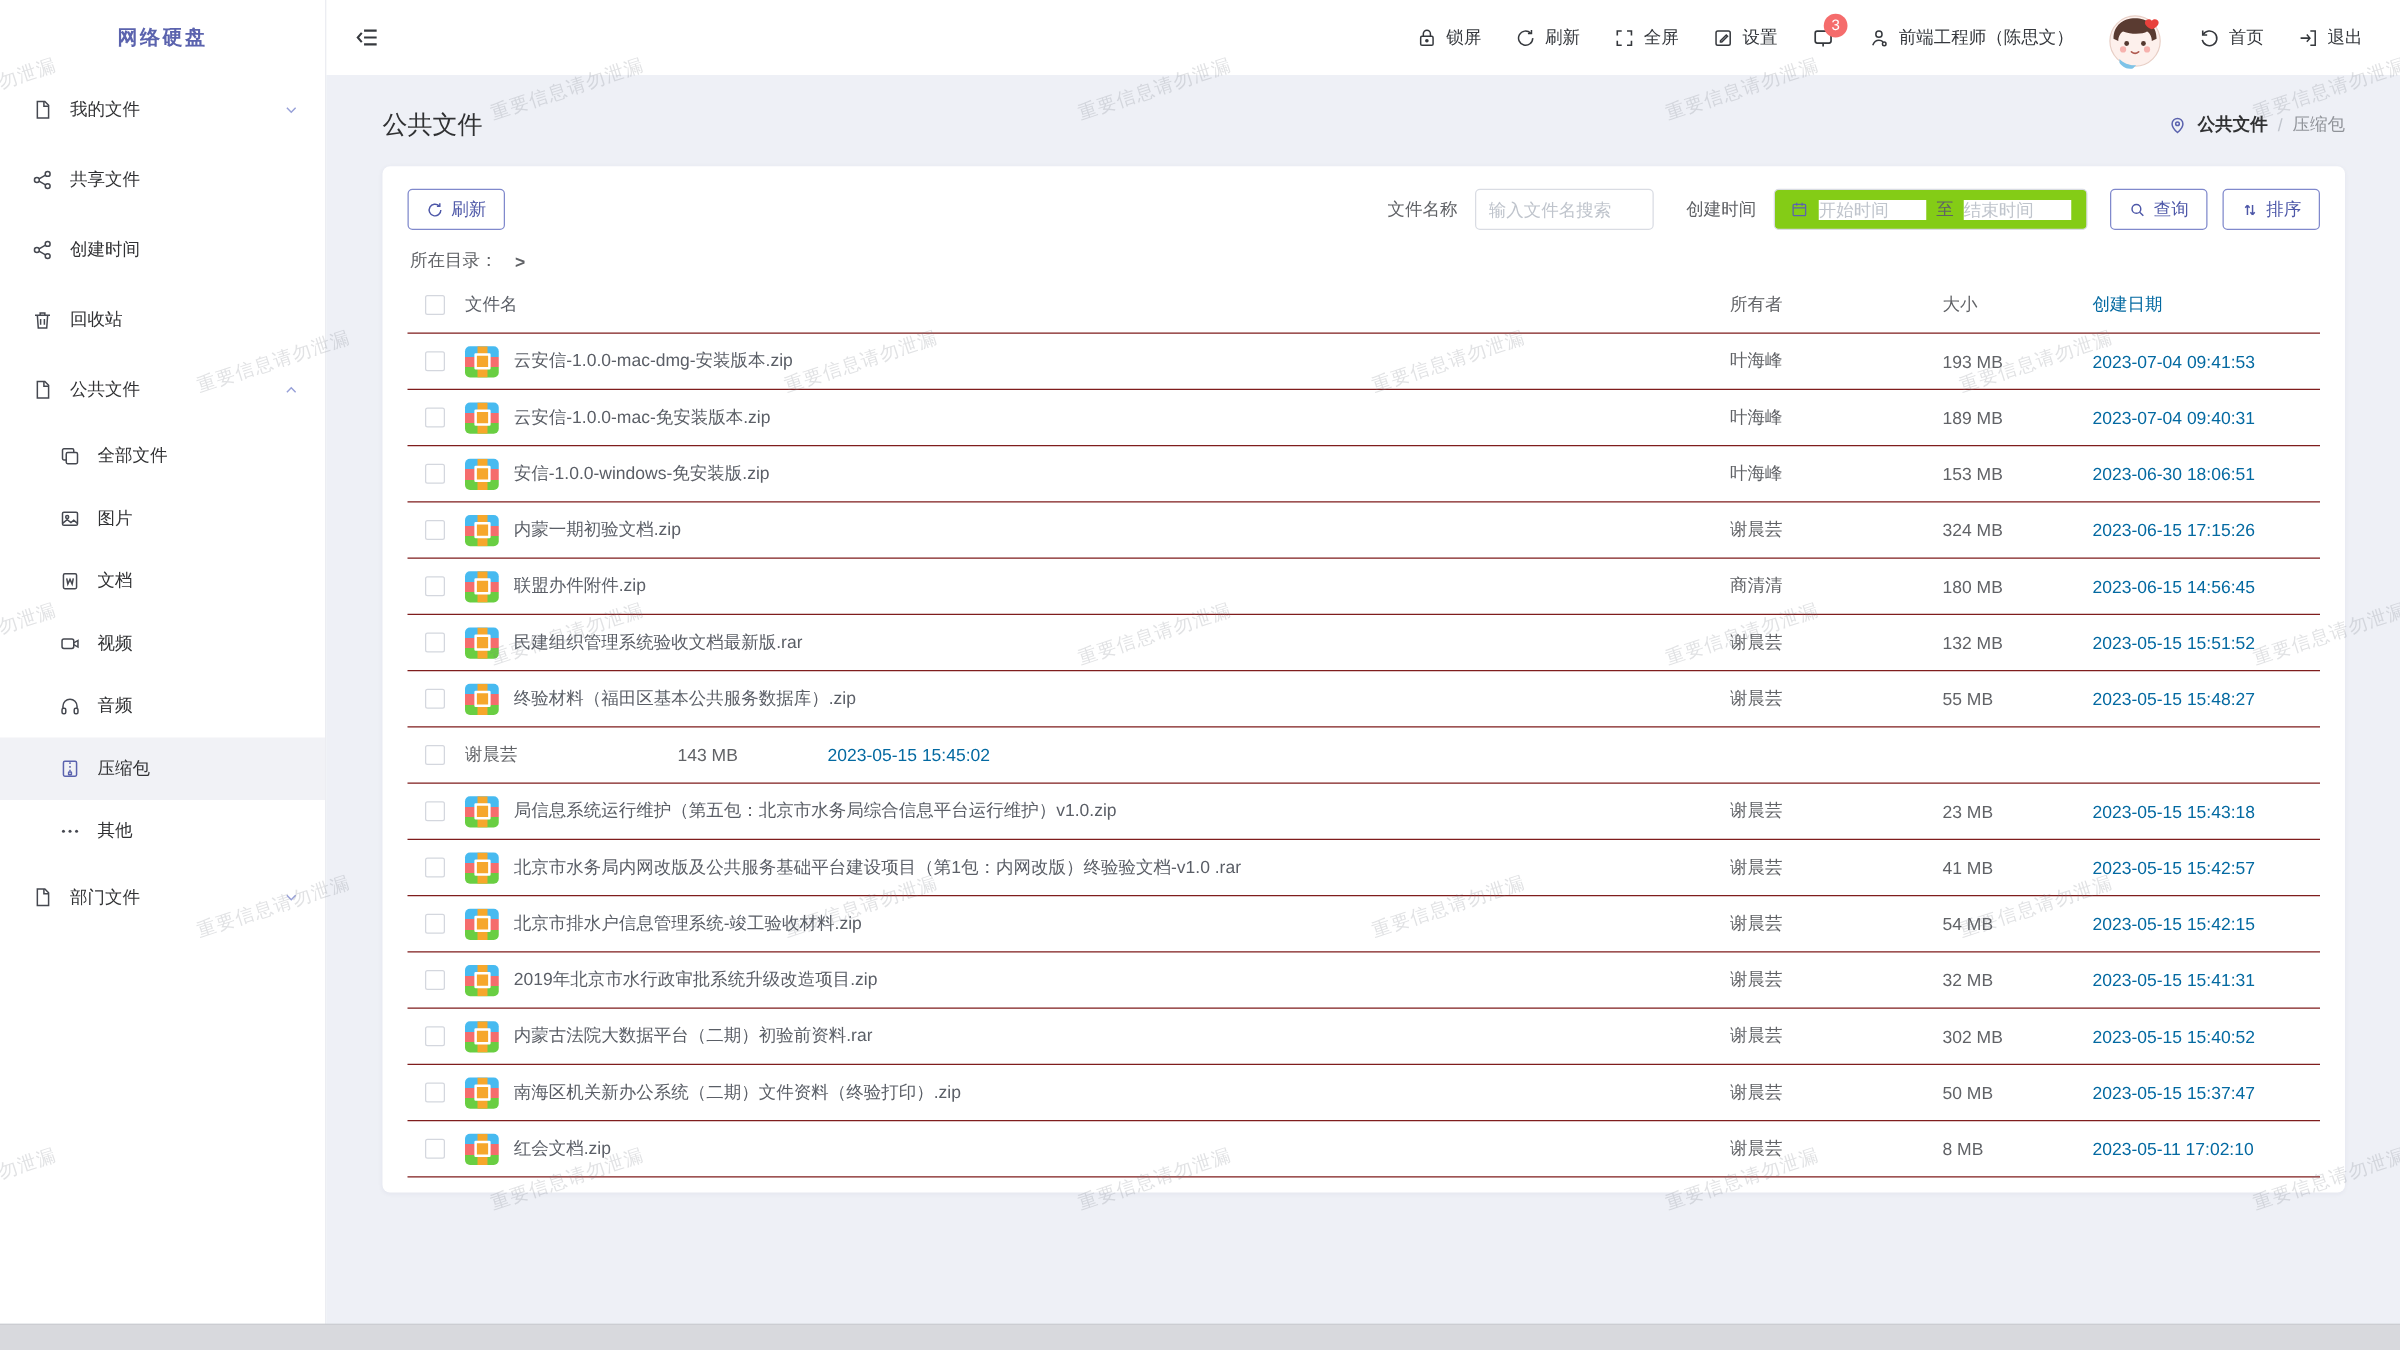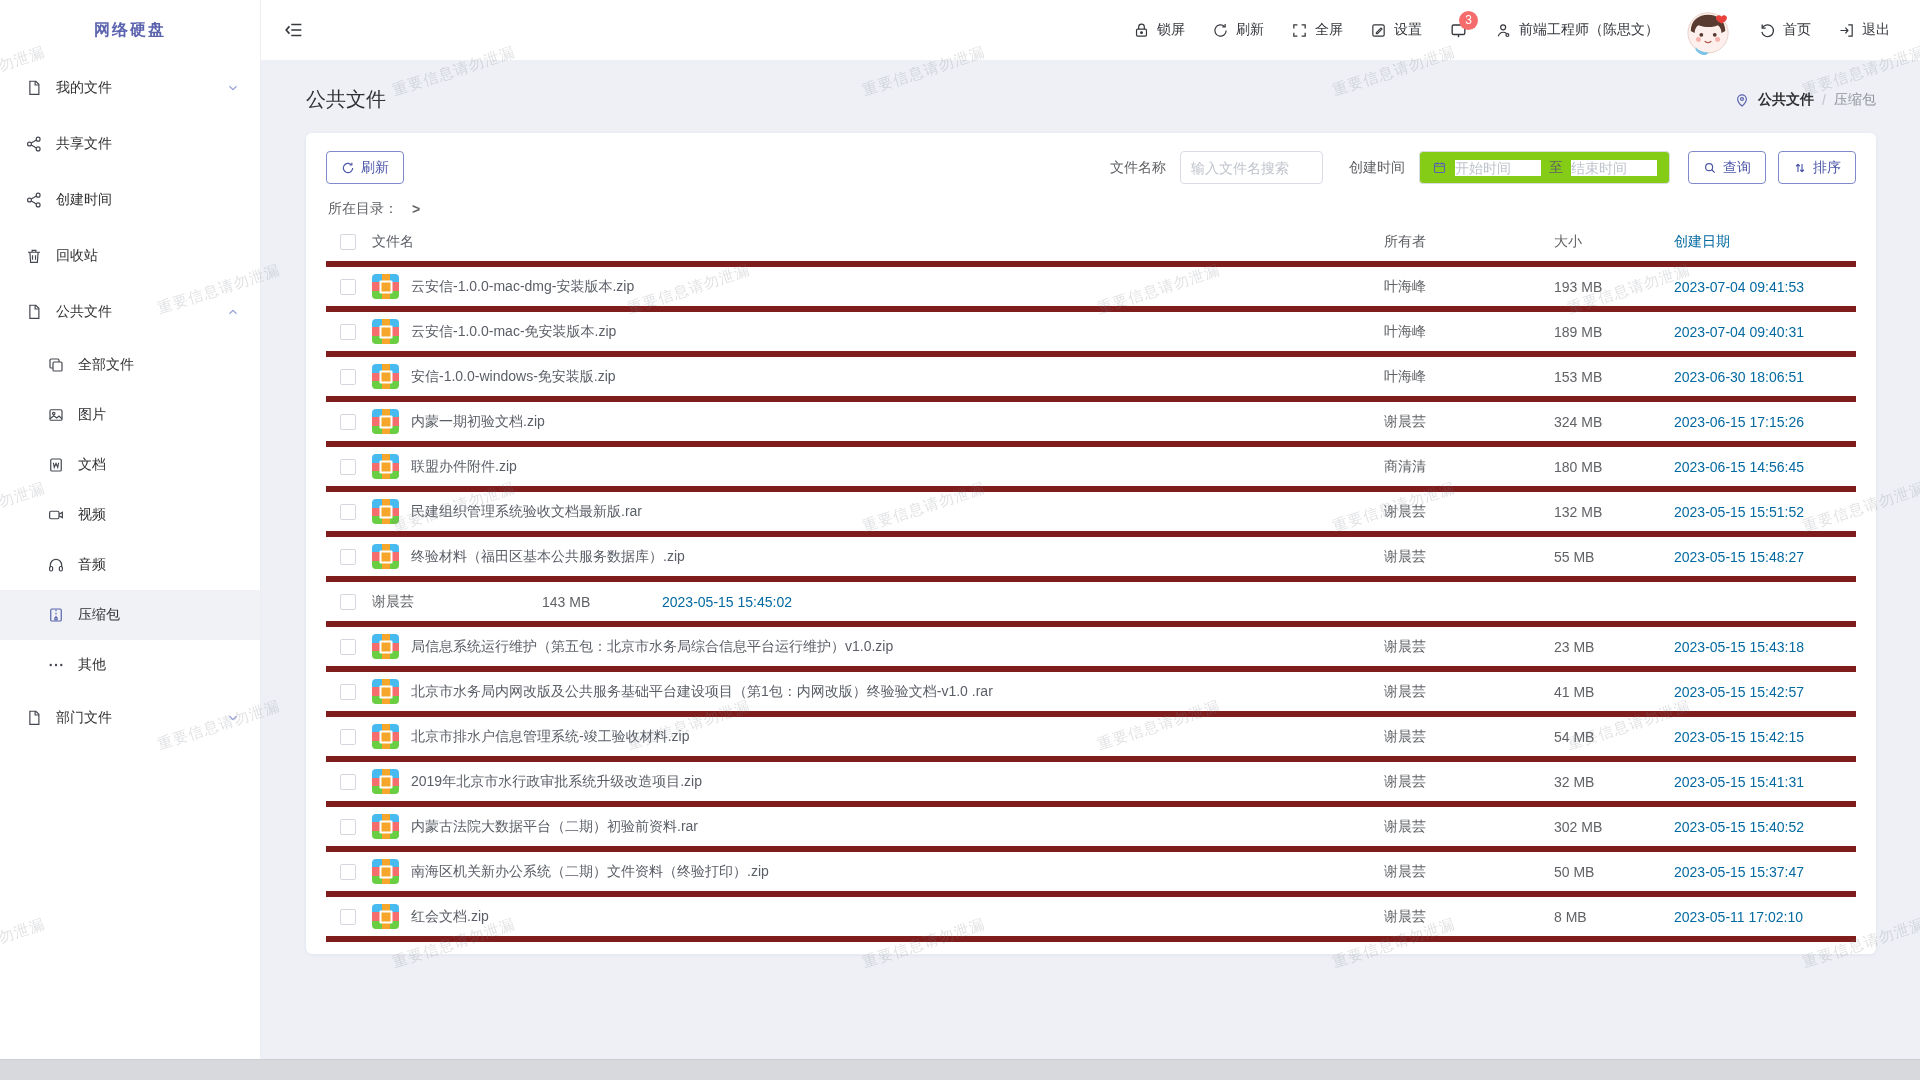--- a/index.html
+++ b/index.html
@@ -79,21 +79,21 @@
   }
   .daterange svg { width:15px; height:15px; color:#5b63ae; }
   .dr-input { border:none; outline:none; width:86px; font-size:14px; font-family:inherit; color:#606266; }
   .dr-sep { color:#606266; }
 
   .dir-row { display:flex; align-items:center; margin:16px 0 2px 2px; color:#606266; }
   .dir-arrow { margin-left:14px; color:#606266; font-weight:700; }
 
   
   .tbl { margin-top:4px; }
-  .t-row { display:flex; align-items:center; height:45px; border-bottom:6px solid #7f1d1d; padding:0 6px 0 14px; }
+  .t-row { display:flex; align-items:center; height:45px; border-bottom:1px solid #7f1d1d; padding:0 6px 0 14px; }
   .t-head { color:#909399; }
   .t-head .cell-name { margin-left:0; }
   .chk {
     width:16px; height:16px; border:1px solid #d4d7de; border-radius:2px; background:#fff;
     margin-right:16px; flex:none; cursor:pointer;
   }
   .cell-name { flex:1; display:flex; align-items:center; gap:12px; color:#5a5e66; min-width:0; }
   .cell-name span { overflow:hidden; text-overflow:ellipsis; white-space:nowrap; }
   .cell-owner { width:170px; color:#606266; flex:none; }
   .cell-size  { width:120px; color:#606266; flex:none; }

